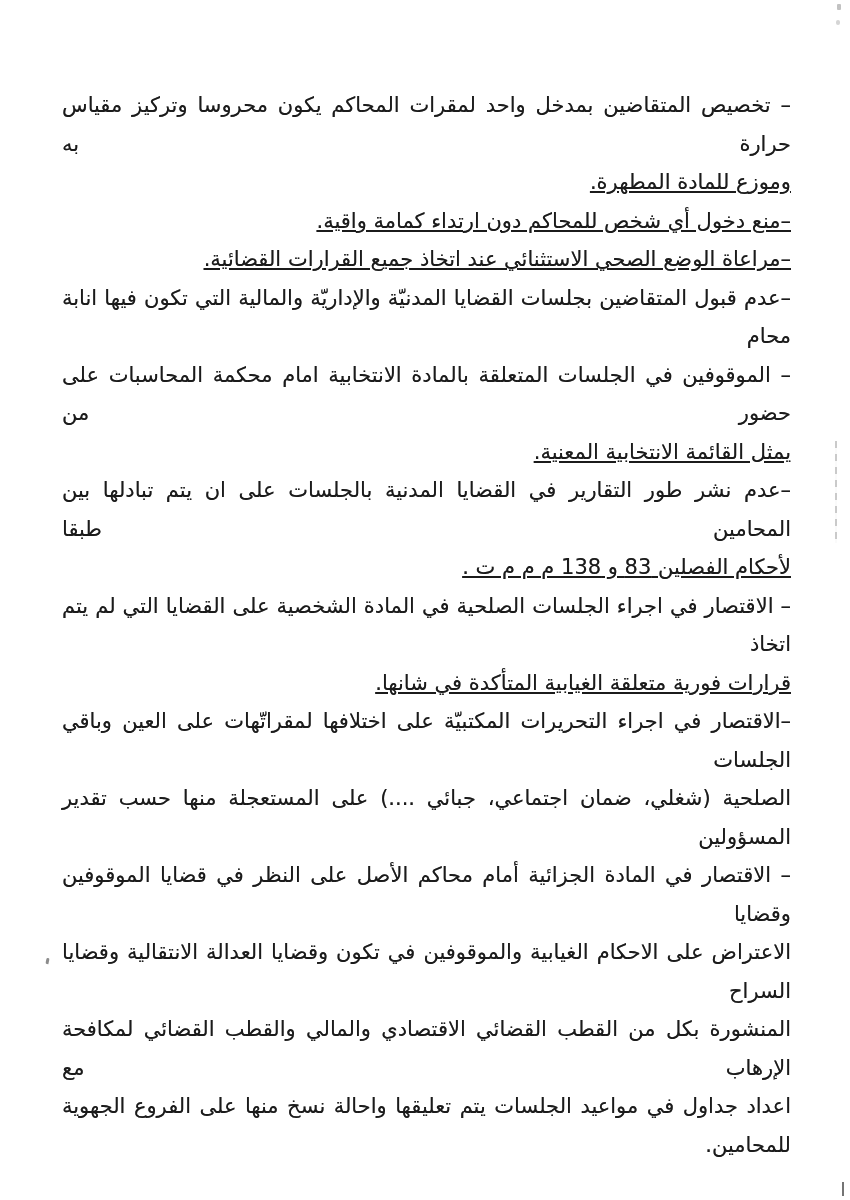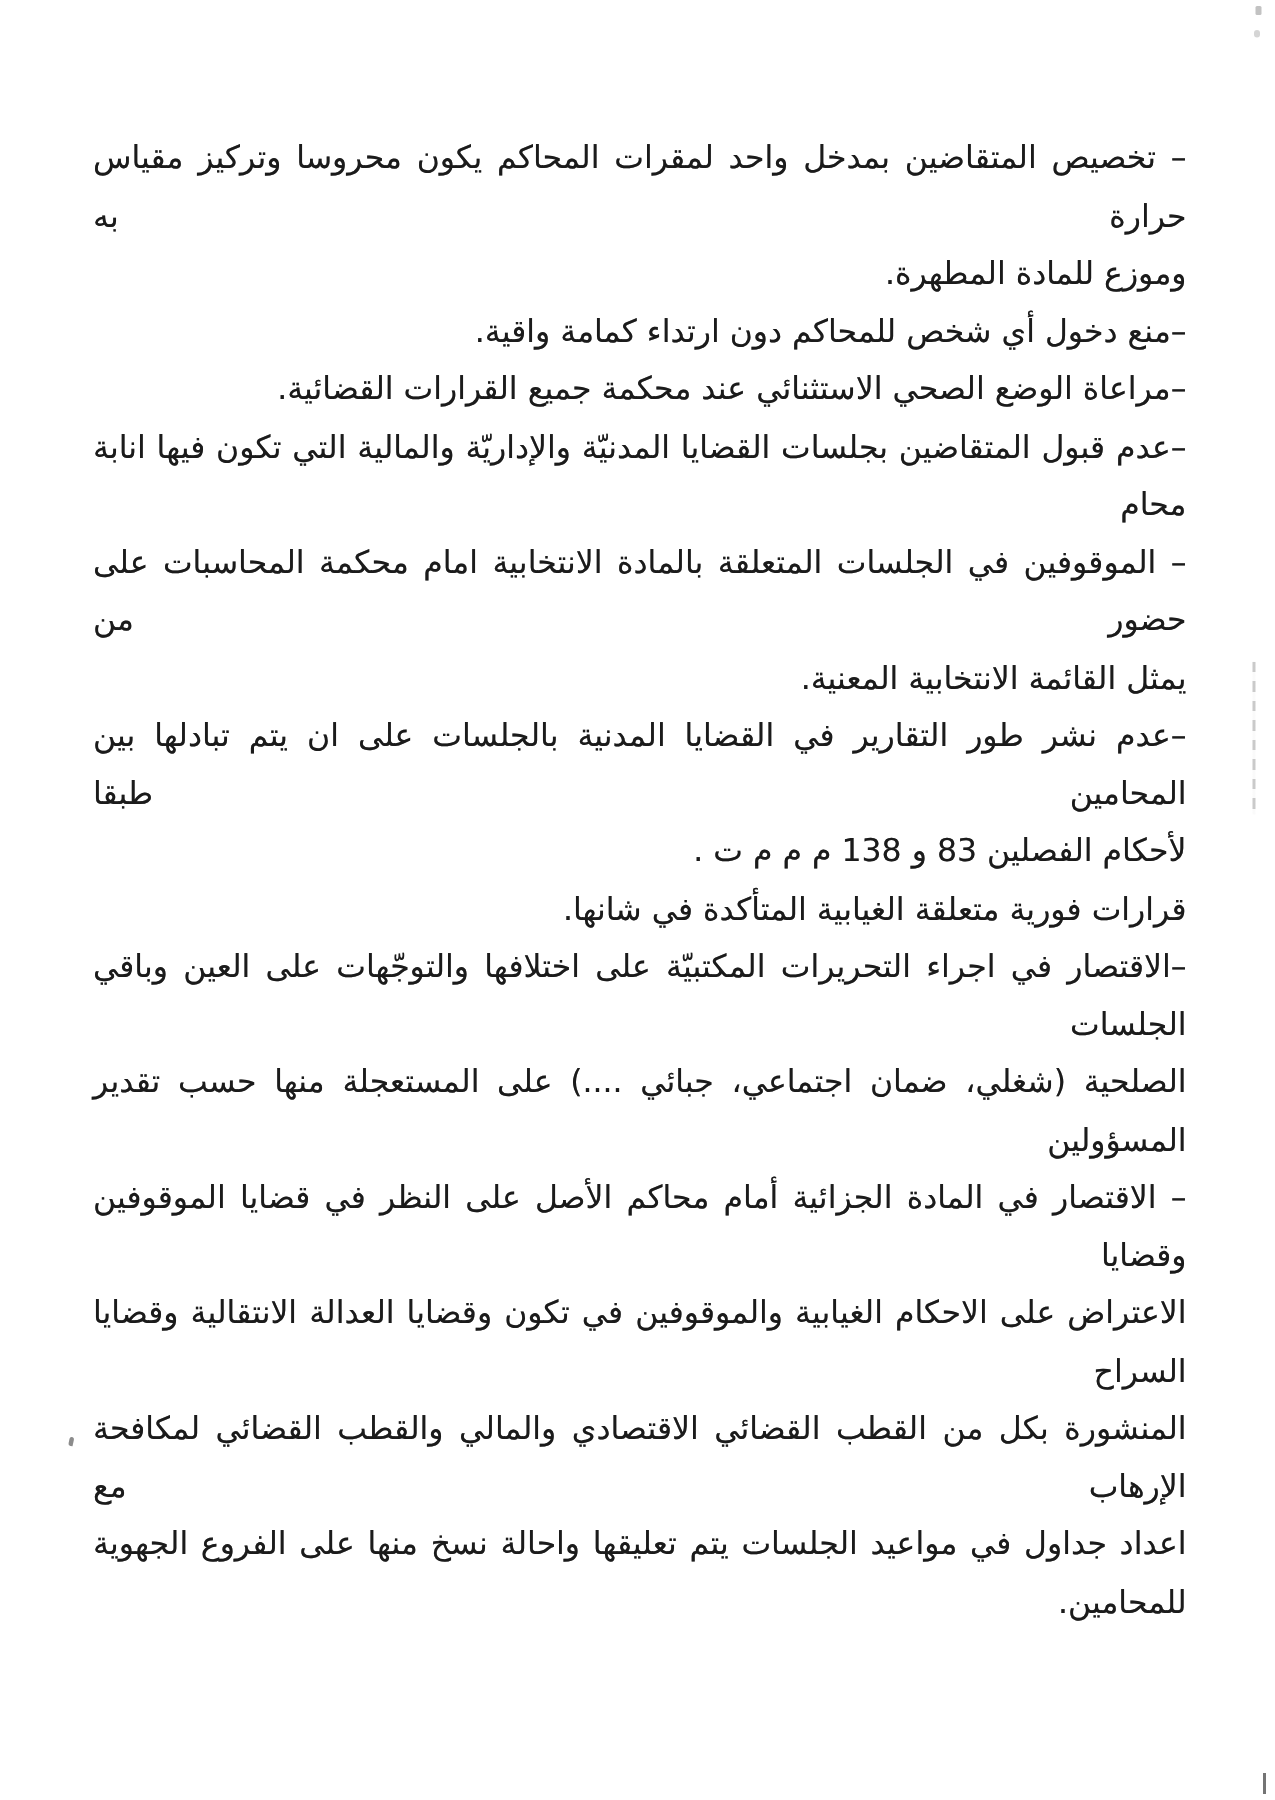--- a/index.html
+++ b/index.html
@@ -35,20 +35,21 @@
     
     text-shadow: 0 0 0.4px rgba(20,20,20,0.55);
   }
   .line-justify {
     text-align: justify;
     text-align-last: justify;
   }
   .line-right {
     text-align: center;
     text-align-last: right;
+    text-decoration: underline;
   }
   
   .artifact {
     position: absolute;
     pointer-events: none;
   }
   .artifact-vline-right {
     top: 441px;
     right: 13px;
     width: 2px;
@@ -105,38 +106,39 @@
 <div class="page">
   <div class="content" dir="rtl">
       <div class="paragraph">
         <div class="line line-justify">– تخصيص المتقاضين بمدخل واحد لمقرات المحاكم يكون محروسا وتركيز مقياس حرارة به</div>
         <div class="line line-right">وموزع للمادة المطهرة.</div>
       </div>
       <div class="paragraph">
         <div class="line line-right">–منع دخول أي شخص للمحاكم دون ارتداء كمامة واقية.</div>
       </div>
       <div class="paragraph">
-        <div class="line line-right">–مراعاة الوضع الصحي الاستثنائي عند محكمة جميع القرارات القضائية.</div>
+        <div class="line line-right">–مراعاة الوضع الصحي الاستثنائي عند اتخاذ جميع القرارات القضائية.</div>
       </div>
       <div class="paragraph">
         <div class="line line-justify">–عدم قبول المتقاضين بجلسات القضايا المدنيّة والإداريّة والمالية التي تكون فيها انابة محام</div>
       </div>
       <div class="paragraph">
         <div class="line line-justify">– الموقوفين في الجلسات المتعلقة بالمادة الانتخابية امام محكمة المحاسبات على حضور من</div>
         <div class="line line-right">يمثل القائمة الانتخابية المعنية.</div>
       </div>
       <div class="paragraph">
         <div class="line line-justify">–عدم نشر طور التقارير في القضايا المدنية بالجلسات على ان يتم تبادلها بين المحامين طبقا</div>
         <div class="line line-right">لأحكام الفصلين 83 و 138 م م م ت .</div>
       </div>
       <div class="paragraph">
+        <div class="line line-justify">– الاقتصار في اجراء الجلسات الصلحية في المادة الشخصية على القضايا التي لم يتم اتخاذ</div>
         <div class="line line-right">قرارات فورية متعلقة الغيابية المتأكدة في شانها.</div>
       </div>
       <div class="paragraph">
-        <div class="line line-justify">–الاقتصار في اجراء التحريرات المكتبيّة على اختلافها والتوجّهات على العين وباقي الجلسات</div>
+        <div class="line line-justify">–الاقتصار في اجراء التحريرات المكتبيّة على اختلافها لمقراتّهات على العين وباقي الجلسات</div>
         <div class="line line-justify">الصلحية (شغلي، ضمان اجتماعي، جبائي ....) على المستعجلة منها حسب تقدير المسؤولين</div>
       </div>
       <div class="paragraph">
         <div class="line line-justify">– الاقتصار في المادة الجزائية أمام محاكم الأصل على النظر في قضايا الموقوفين وقضايا</div>
         <div class="line line-justify">الاعتراض على الاحكام الغيابية والموقوفين في تكون وقضايا العدالة الانتقالية وقضايا السراح</div>
         <div class="line line-justify">المنشورة بكل من القطب القضائي الاقتصادي والمالي والقطب القضائي لمكافحة الإرهاب مع</div>
         <div class="line line-justify">اعداد جداول في مواعيد الجلسات يتم تعليقها واحالة نسخ منها على الفروع الجهوية للمحامين.</div>
       </div>
     </div>
 

